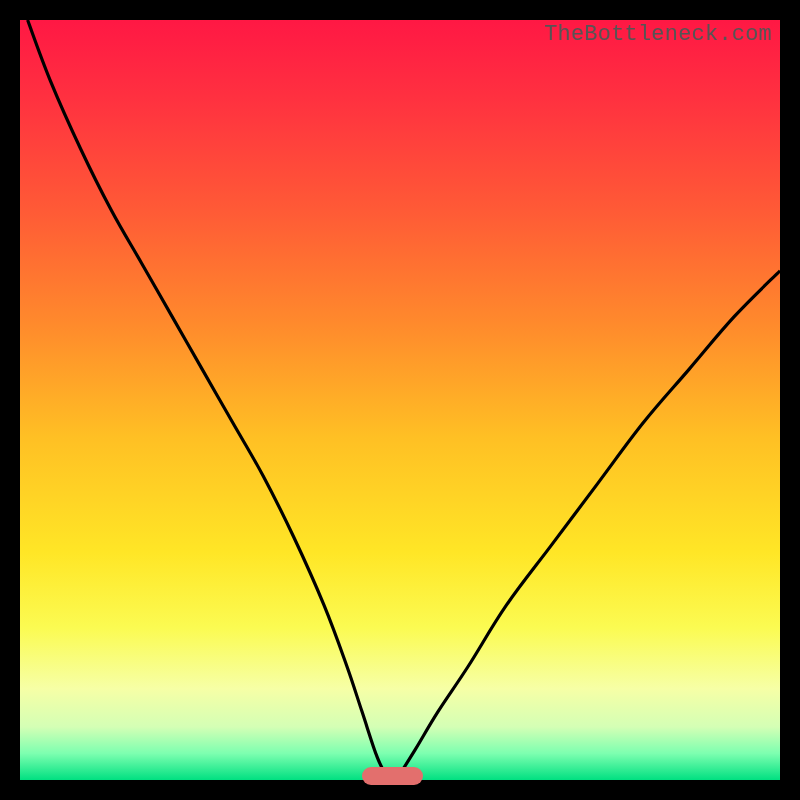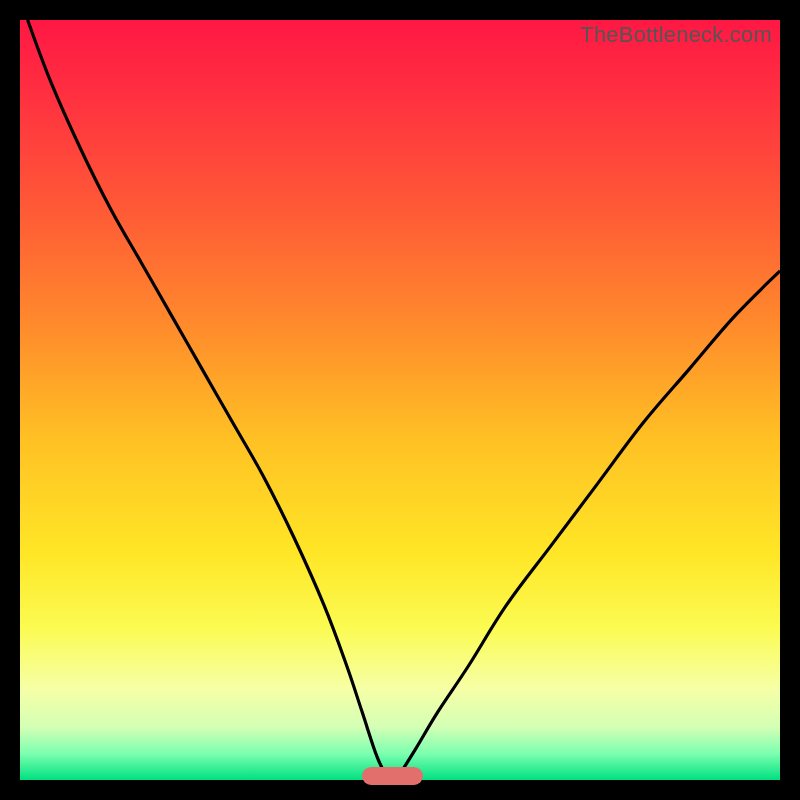--- a/index.html
+++ b/index.html
@@ -11,20 +11,21 @@
     overflow: hidden;
     font-family: Arial, Helvetica, sans-serif;
   }
   .frame {
     position: absolute;
     left: 20px;
     top: 20px;
     width: 760px;
     height: 760px;
     background: #ffffff;
+    font-family: Liberation Mono, monospace;
   }
   .plot {
     position: absolute;
     left: 0;
     top: 0;
     width: 760px;
     height: 760px;
   }
   .watermark {
     position: absolute;

